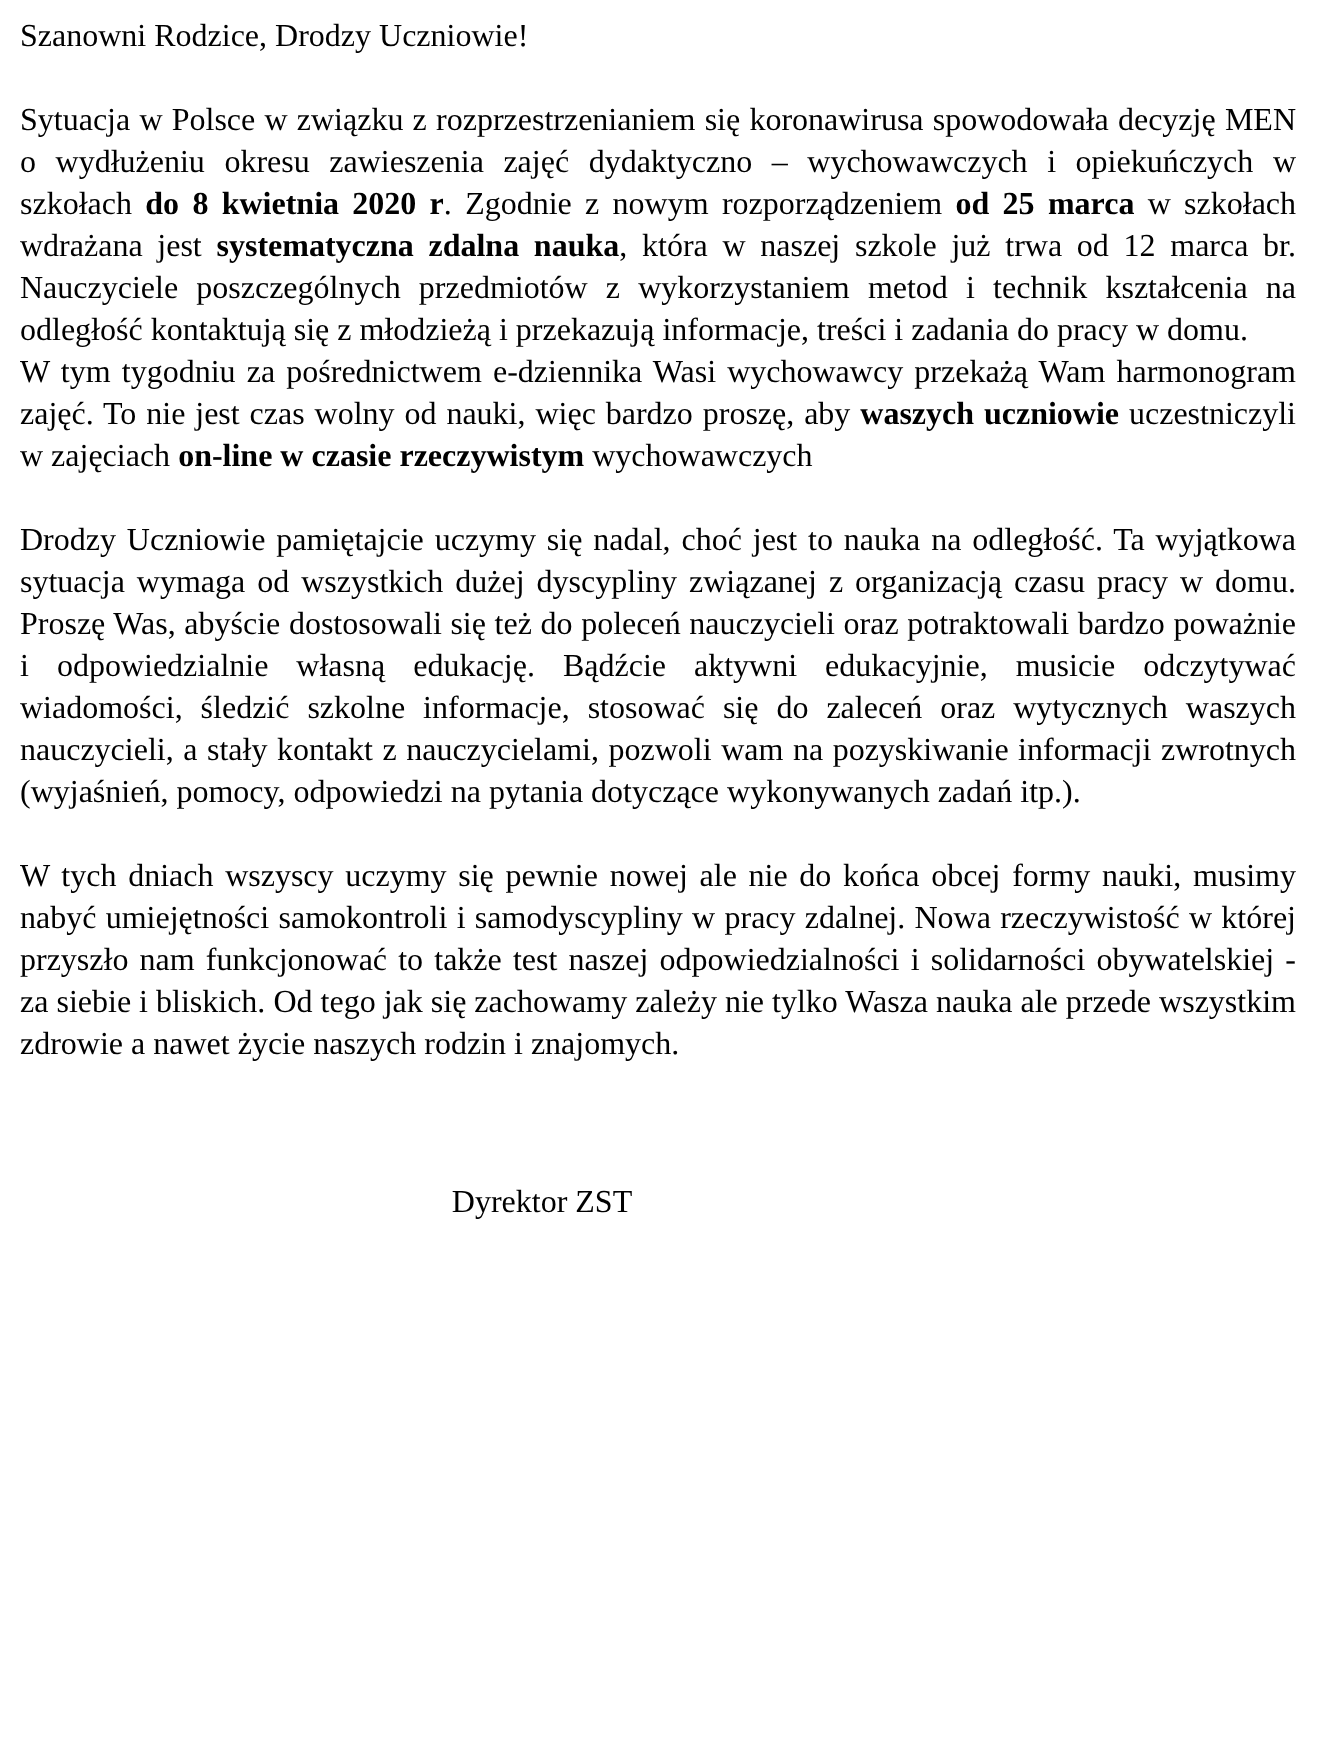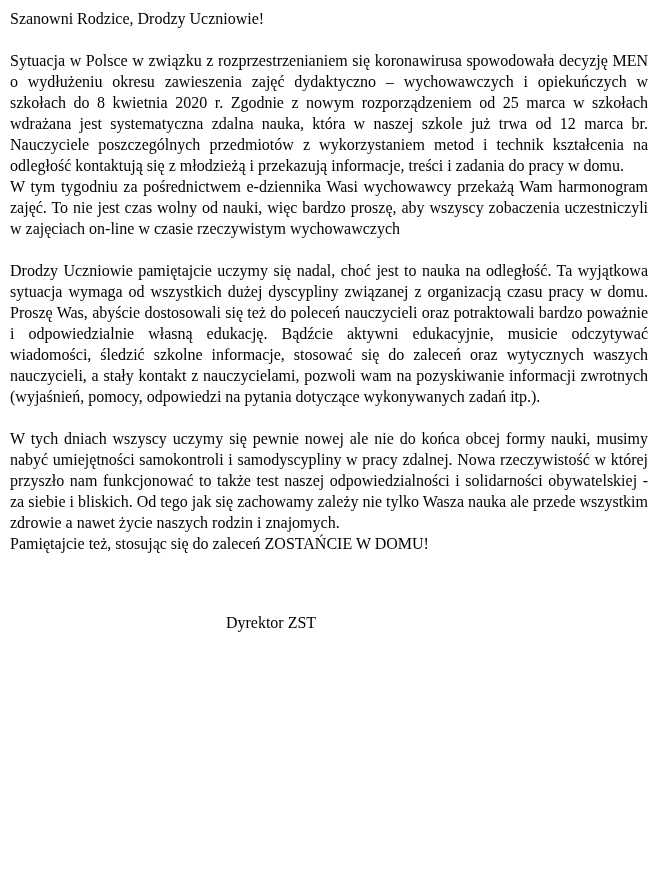--- a/index.html
+++ b/index.html
@@ -22,38 +22,37 @@
     text-align: justify;
   }
   .para {
     margin: 0;
     text-align: justify;
   }
   .gap {
     margin-top: 21px;
   }
   .b {
-    font-weight: normal;
+    font-weight: bold;
     margin-top: 16px;
   }
   .signature {
     margin-top: 58px;
     width: 522px;
     text-align: center;
   }
   .signature p {
     margin: 16px;
   }
 </style>
 </head>
 <body>
 
 <div class="doc">
   <p class="para">Szanowni Rodzice, Drodzy Uczniowie!</p>
   <p class="para gap"><span>Sytuacja w Polsce w związku z rozprzestrzenianiem się koronawirusa spowodowała decyzję MEN o wydłużeniu okresu zawieszenia zajęć dydaktyczno – wychowawczych i opiekuńczych w szkołach </span><span class="b">do 8 kwietnia 2020 r</span><span>. Zgodnie z nowym rozporządzeniem </span><span class="b">od 25 marca</span><span> w szkołach wdrażana jest </span><span class="b">systematyczna zdalna nauka</span><span>, która w naszej szkole już trwa od 12 marca br. Nauczyciele poszczególnych przedmiotów z wykorzystaniem metod i technik kształcenia na odległość kontaktują się z młodzieżą i przekazują informacje, treści i zadania do pracy w domu.</span></p>
-  <p class="para"><span>W tym tygodniu za pośrednictwem e-dziennika Wasi wychowawcy przekażą Wam harmonogram zajęć. To nie jest czas wolny od nauki, więc bardzo proszę, aby </span><span class="b">wszyscy zobaczenia</span><span> uczestniczyli w zajęciach </span><span class="b">on-line w czasie rzeczywistym</span><span> wychowawczych</span></p>
+  <p class="para"><span>W tym tygodniu za pośrednictwem e-dziennika Wasi wychowawcy przekażą Wam harmonogram zajęć. To nie jest czas wolny od nauki, więc bardzo proszę, aby </span><span class="b">waszych uczniowie</span><span> uczestniczyli w zajęciach </span><span class="b">on-line w czasie rzeczywistym</span><span> wychowawczych</span></p>
   <p class="para gap"><span>Drodzy Uczniowie pamiętajcie uczymy się nadal, choć jest to nauka na odległość. Ta wyjątkowa sytuacja wymaga od wszystkich dużej dyscypliny związanej z organizacją czasu pracy w domu. Proszę Was, abyście dostosowali się też do poleceń nauczycieli oraz potraktowali bardzo poważnie i odpowiedzialnie własną edukację. Bądźcie aktywni edukacyjnie, musicie odczytywać wiadomości, śledzić szkolne informacje, stosować się do zaleceń oraz wytycznych waszych nauczycieli, a stały kontakt z nauczycielami, pozwoli wam na pozyskiwanie informacji zwrotnych (wyjaśnień, pomocy, odpowiedzi na pytania dotyczące wykonywanych zadań itp.).</span></p>
   <p class="para gap"><span>W tych dniach wszyscy uczymy się pewnie nowej ale nie do końca obcej formy nauki, musimy nabyć umiejętności samokontroli i samodyscypliny w pracy zdalnej. Nowa rzeczywistość w której przyszło nam funkcjonować to także test naszej odpowiedzialności i solidarności obywatelskiej - za siebie i bliskich. Od tego jak się zachowamy zależy nie tylko Wasza nauka ale przede wszystkim zdrowie a nawet życie naszych rodzin i znajomych.</span></p>
-  <p class="para"><span>Pamiętajcie też, stosując się do zaleceń </span><span class="b">ZOSTAŃCIE W DOMU!</span></p>
   <div class="signature">
     <p>Dyrektor ZST</p>
   </div>
 </div>
 
 </body></html>

